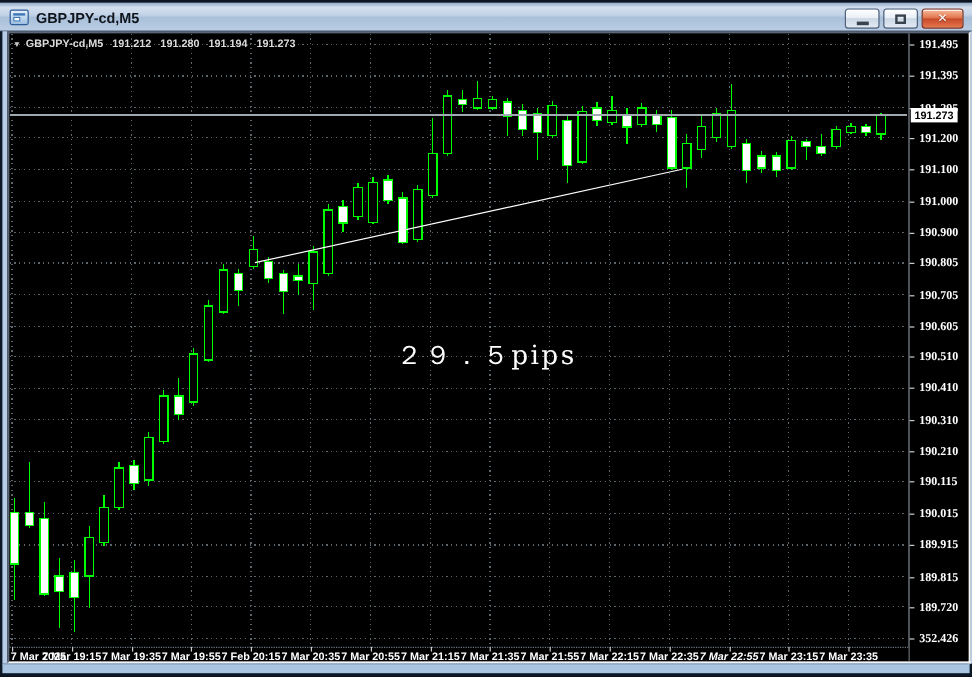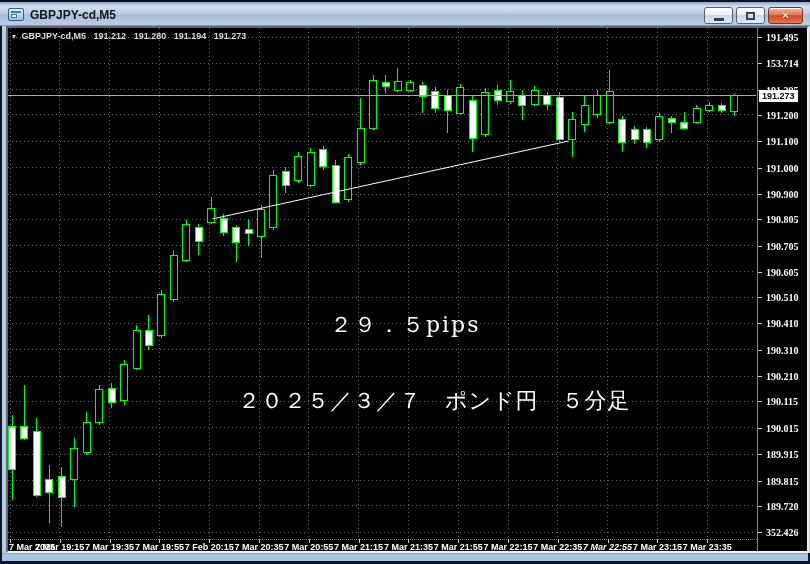--- a/index.html
+++ b/index.html
@@ -30,21 +30,21 @@
   
   .chartwin{position:absolute;left:4px;top:0px;width:803px;height:527px;box-sizing:border-box;
     border:2px solid;border-color:#5c6878 #f2f5f9 #f2f5f9 #5c6878;background:#000;}
   .plot{position:absolute;left:0px;top:0px;width:748px;height:509px;background:#000;overflow:hidden;}
   .plot svg{position:absolute;left:0;top:0;}
   .hdr{position:absolute;left:4px;top:3px;font-size:9px;font-weight:700;color:#dcdcdc;white-space:nowrap;}
   .hdr span{margin-right:5px;}
   .hdr .dd{color:#c8c8c8;font-size:8px;margin-right:3px;}
   .ann{position:absolute;color:#ffffff;font-family:"DejaVu Serif","Liberation Serif",serif;
        font-size:22px;white-space:nowrap;letter-spacing:2px;}
-  .ann-pips{left:322px;top:253px;margin-top:29px;}
+  .ann-pips{left:322px;top:253px;}
   .ann-caption{left:230px;top:358px;letter-spacing:1px;}
   
   .paxis{position:absolute;left:749px;top:0px;width:50px;height:523px;background:#000;
     border-left:1px solid #7e8891;box-sizing:border-box;}
   .plabel{position:absolute;left:8px;font-size:10px;font-weight:700;color:#fff;white-space:nowrap;font-family:Liberation Serif, serif;}
   .ptick{position:absolute;left:0px;width:4px;height:1px;background:#c8cdd2;}
   .bidtag{position:absolute;left:1px;background:#ffffff;color:#000;font-size:9px;font-weight:700;
     padding:1px 3px 1px 3px;z-index:5;}
   
   .taxis{position:absolute;left:0px;top:511px;width:749px;height:12px;background:#000;
@@ -243,29 +243,28 @@
           </svg>
         <div class="hdr">
           <span class="dd">▾</span>
           <span>GBPJPY-cd,M5</span>
           <span>191.212</span>
           <span>191.280</span>
           <span>191.194</span>
           <span>191.273</span>
         </div>
         <div class="ann ann-pips">２９．５pips</div>
-        <div class="ann ann-caption">２０２５／３／７　ポンド円　５分足</div>
       </div>
 
       <div class="paxis" id="paxis">
         <div class="bidtag" id="bidtag" style="top: 61.608px;">191.273</div>
       <div class="ptick" style="top: 9px;"></div>
           <div class="plabel" style="top: 4px;">191.495</div>
           <div class="ptick" style="top: 35.4px;"></div>
-          <div class="plabel" style="top: 30.4px;">153.714</div>
+          <div class="plabel" style="top: 30.4px;">191.395</div>
           <div class="ptick" style="top: 61.8px;"></div>
           <div class="plabel" style="top: 56.8px;">191.295</div>
           <div class="ptick" style="top: 86.88px;"></div>
           <div class="plabel" style="top: 81.88px;">191.200</div>
           <div class="ptick" style="top: 113.28px;"></div>
           <div class="plabel" style="top: 108.28px;">191.100</div>
           <div class="ptick" style="top: 139.68px;"></div>
           <div class="plabel" style="top: 134.68px;">191.000</div>
           <div class="ptick" style="top: 166.08px;"></div>
           <div class="plabel" style="top: 161.08px;">190.900</div>

